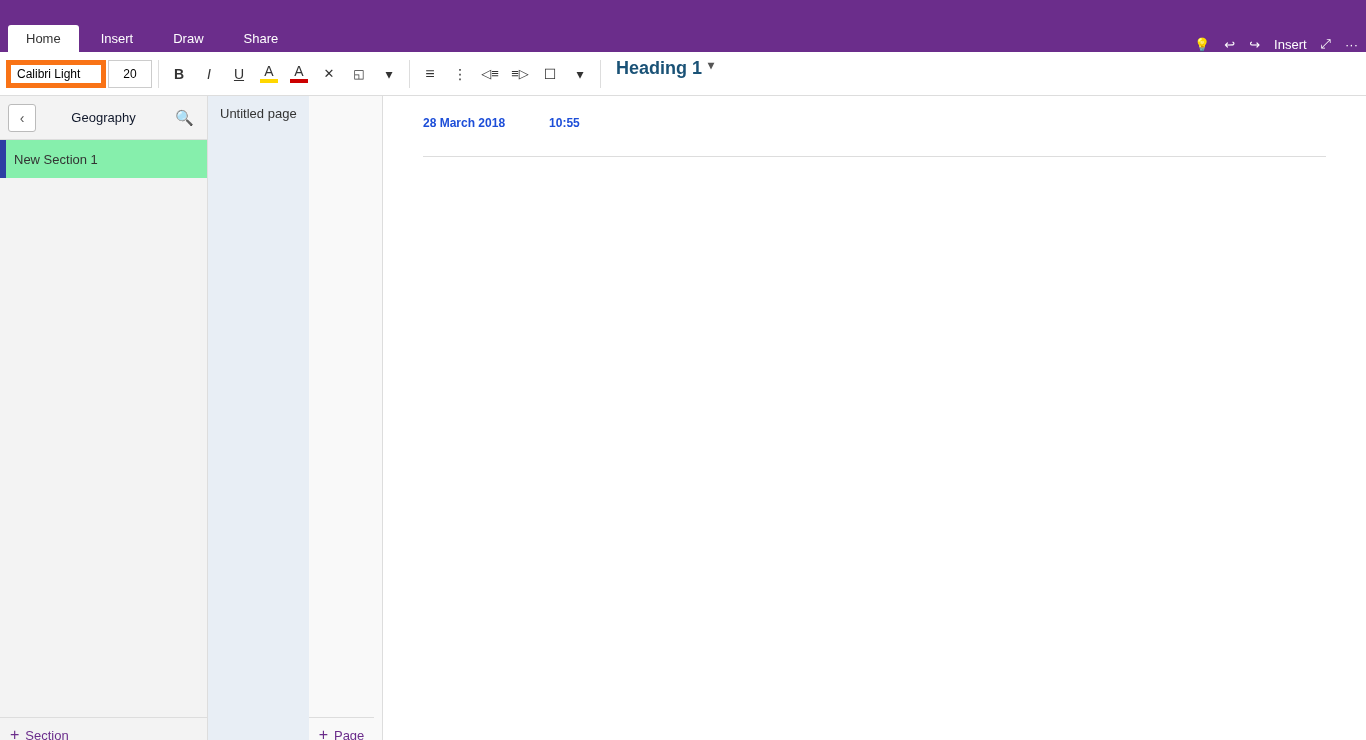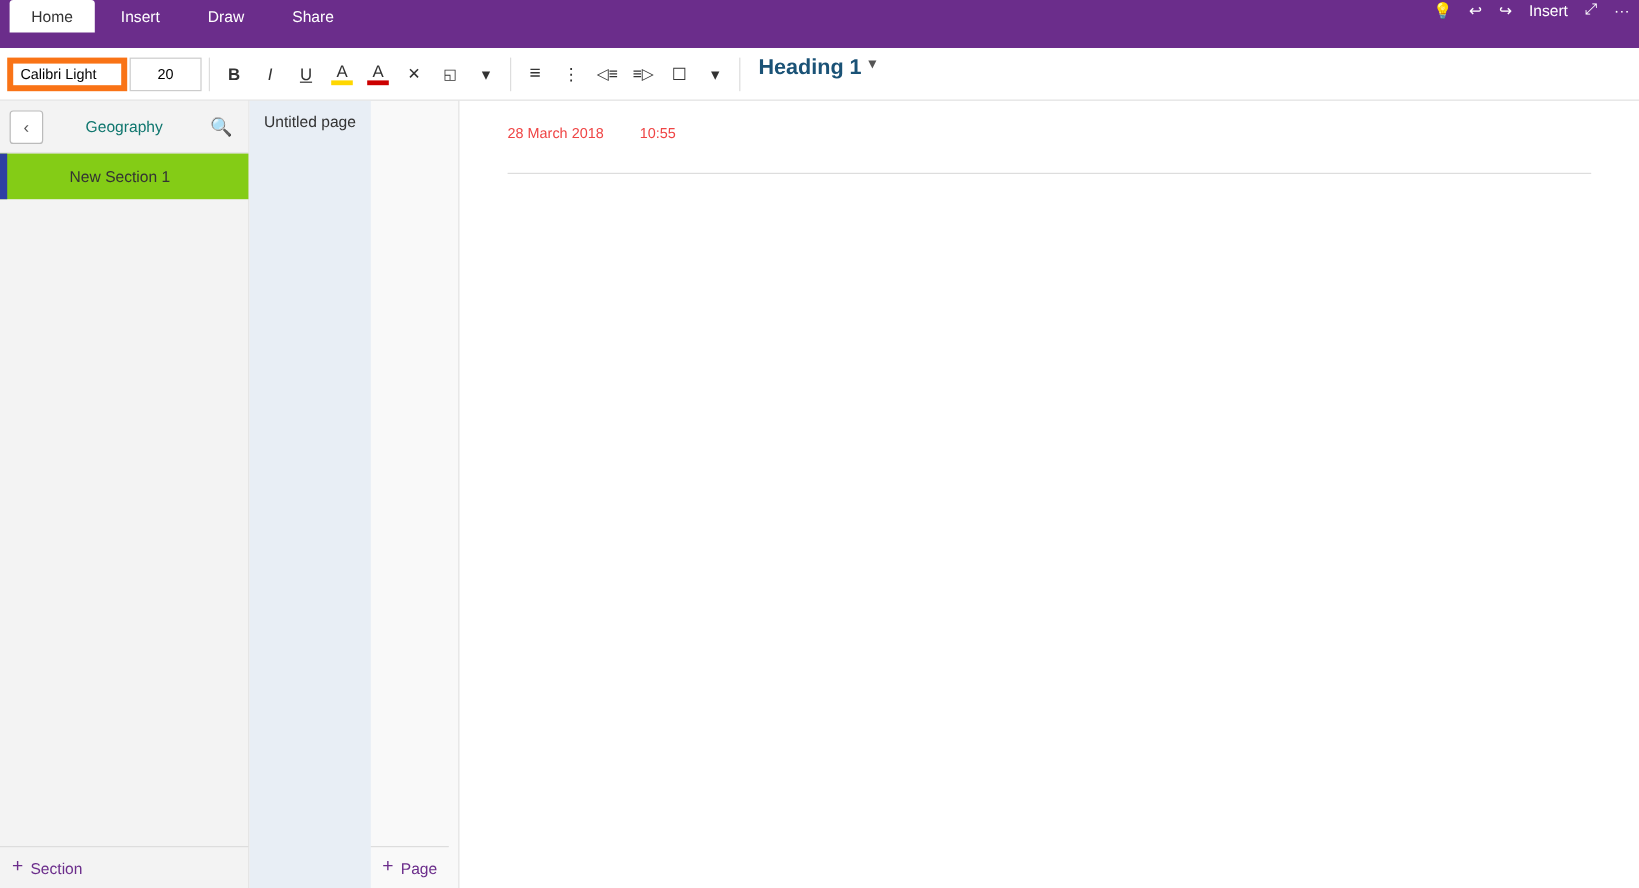--- a/index.html
+++ b/index.html
@@ -1,23 +1,23 @@
 <!DOCTYPE html>
 <html><head>
   <meta charset="utf-8">
   <style>
     * { box-sizing: border-box; margin: 0; padding: 0; }
     body { font-family: 'Segoe UI', Arial, sans-serif; font-size: 13px; background: #fff; overflow: hidden; width: 1366px; height: 740px; }
 
     
     .tab-bar {
       display: flex;
-      align-items: flex-start;
+      align-items: flex-end;
       background: #6b2d8b;
-      height: 40px;
+      height: 52px;
       padding: 0 8px;
       gap: 4px;
     }
     .tab {
       padding: 6px 18px;
       border-radius: 3px 3px 0 0;
       font-size: 13px;
       color: #fff;
       cursor: pointer;
       user-select: none;
@@ -49,21 +49,21 @@
       border: 5px solid #f97316;
       padding: 3px 6px;
       font-size: 12px;
       width: 100px;
       height: 28px;
     }
     .font-size-box {
       border: 1px solid #ccc;
       padding: 3px 11px;
       font-size: 12px;
-      width: 60px;
+      width: 44px;
       height: 28px;
       text-align: center;
     }
     .tb-sep {
       width: 1px;
       height: 28px;
       background: #ddd;
       margin: 0 4px;
     }
     .tb-btn {
@@ -147,43 +147,42 @@
       justify-content: center;
       cursor: pointer;
       font-size: 14px;
       color: #555;
       background: #fff;
     }
     .notebook-title {
       flex: 1;
       text-align: center;
       font-size: 13px;
-      color: #0f766e;
+      color: #0f172a;
       font-weight: 400;
     }
     .search-btn {
       width: 28px;
       height: 28px;
       display: flex;
       align-items: center;
       justify-content: center;
       cursor: pointer;
       font-size: 15px;
       color: #555;
     }
     .section-item {
       display: flex;
       align-items: center;
       padding: 0 8px 0 0;
       height: 38px;
       cursor: pointer;
       font-size: 13px;
       color: #333;
-      background: #84cc16;
-      gap: 44px;
+      background: #86efac;
     }
     .section-item .section-color-bar {
       width: 6px;
       height: 38px;
       background: #2e3fa3;
       margin-right: 8px;
       flex-shrink: 0;
     }
     .sections-footer {
       margin-top: auto;
@@ -229,24 +228,25 @@
     .content-area {
       flex: 1;
       background: #fff;
       padding: 20px 40px;
       overflow-y: auto;
       position: relative;
     }
     .page-date-row {
       display: flex;
       align-items: center;
-      gap: 30px;
-      color: #ef4444;
+      gap: 44px;
+      color: #1d4ed8;
       font-size: 12px;
       margin-bottom: 8px;
+      font-weight: bold;
     }
     .page-date-divider {
       position: absolute;
       left: 40px;
       right: 40px;
       top: 60px;
       height: 1px;
       background: #ddd;
     }
     .page-title-input {

